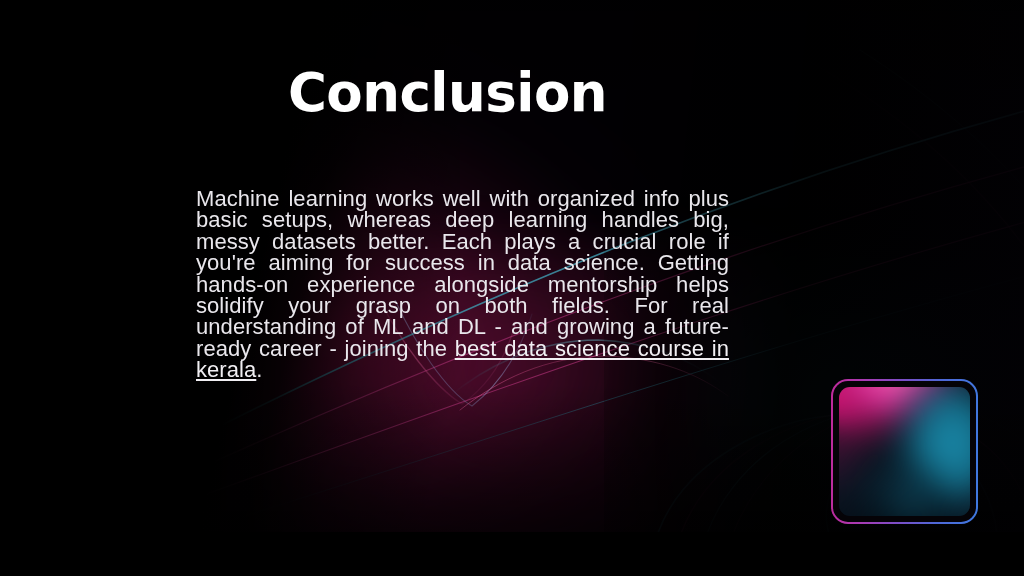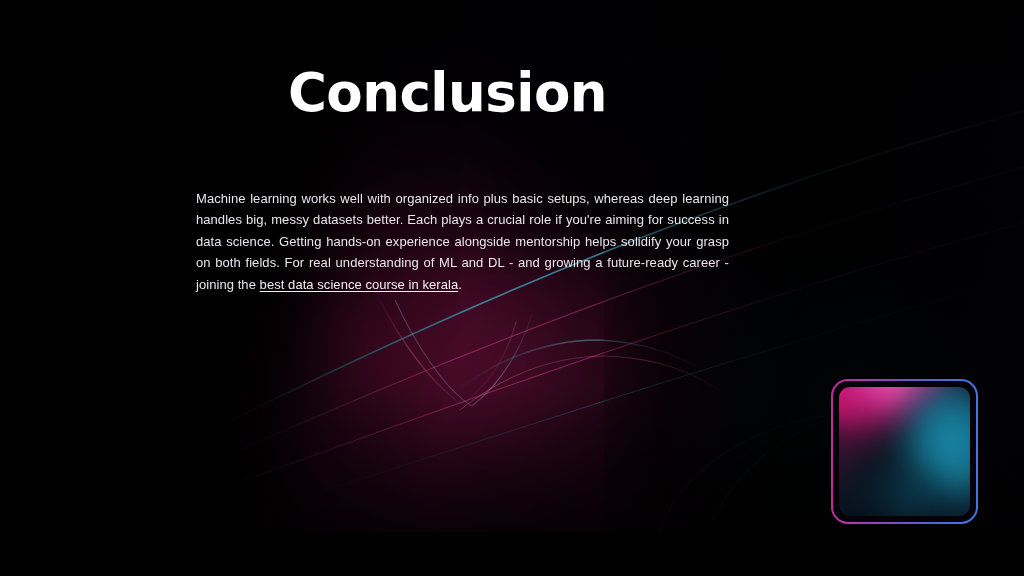--- a/index.html
+++ b/index.html
@@ -144,21 +144,21 @@
     line-height: 1.0;
     font-family: "DejaVu Sans", "Liberation Sans", sans-serif;
   }
 
   #body-copy {
     position: absolute;
     left: 196px;
     top: 188px;
     width: 533px;
     color: #e9e7ec;
-    font-size: 13px;
+    font-size: 22px;
     line-height: 21.4px;
     text-align: justify;
     font-family: "Liberation Sans", sans-serif;
     letter-spacing: 0.06px;
   }
   #body-copy .link {
     text-decoration: underline;
     text-underline-offset: 2px;
     color: #f1eff3;
   }

